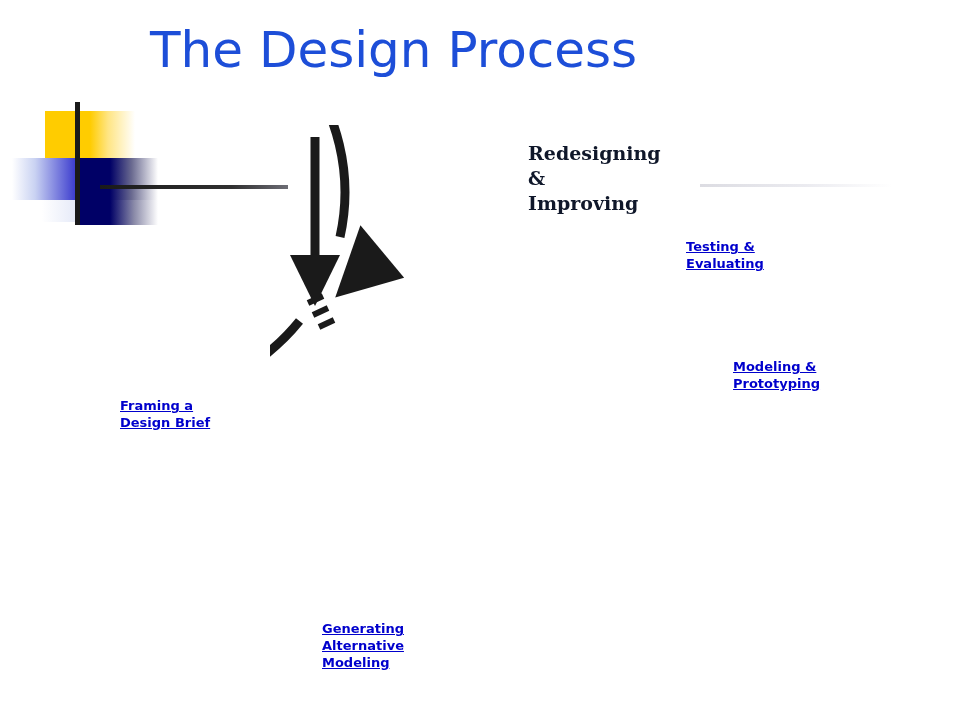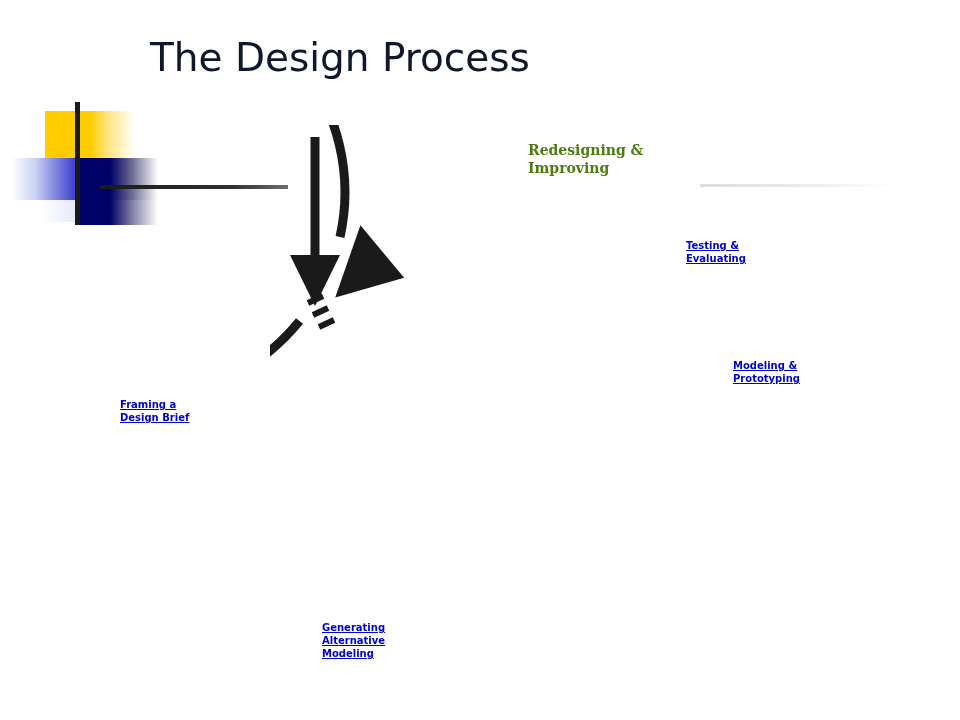--- a/index.html
+++ b/index.html
@@ -20,26 +20,26 @@
     left: 0; top: 0;
     width: 960px;
     height: 720px;
     background: #ffffff;
   }
 
   
   #slide-title {
     position: absolute;
     left: 150px;
-    top: 38px;
+    top: 24px;
     width: 700px;
     font-family: "DejaVu Sans", sans-serif;
-    font-size: 39px;
+    font-size: 50px;
     font-weight: 400;
-    color: #0f172a;
+    color: #1d4ed8;
     letter-spacing: 0px;
     line-height: 1.05;
     white-space: nowrap;
   }
 
   
   #deco {
     position: absolute;
     left: 0px;
     top: 90px;
@@ -136,33 +136,33 @@
     top: 125px;
     width: 450px;
     height: 510px;
   }
   #cycle svg { display: block; }
 
   
   .label {
     position: absolute;
     font-family: "DejaVu Sans", sans-serif;
-    font-size: 10px;
+    font-size: 13px;
     font-weight: bold;
     color: #0000CC;
     text-decoration: underline;
     line-height: 1.30;
     white-space: pre-line;
   }
   .label-plain {
     position: absolute;
     font-family: "DejaVu Serif", serif;
-    font-size: 14px;
+    font-size: 19px;
     font-weight: bold;
-    color: #4d7c0f;
+    color: #0f172a;
     text-decoration: none;
     line-height: 1.32;
     white-space: pre-line;
   }
 
   #lbl-identify      { left: 152px; top: 259px; width: 135px; }
   #lbl-framing       { left: 120px; top: 398px; width: 135px; }
   #lbl-investigation { left: 140px; top: 524px; width: 150px; }
   #lbl-generating    { left: 322px; top: 621px; width: 130px; }
   #lbl-choosing      { left: 592px; top: 631px; width: 120px; }

